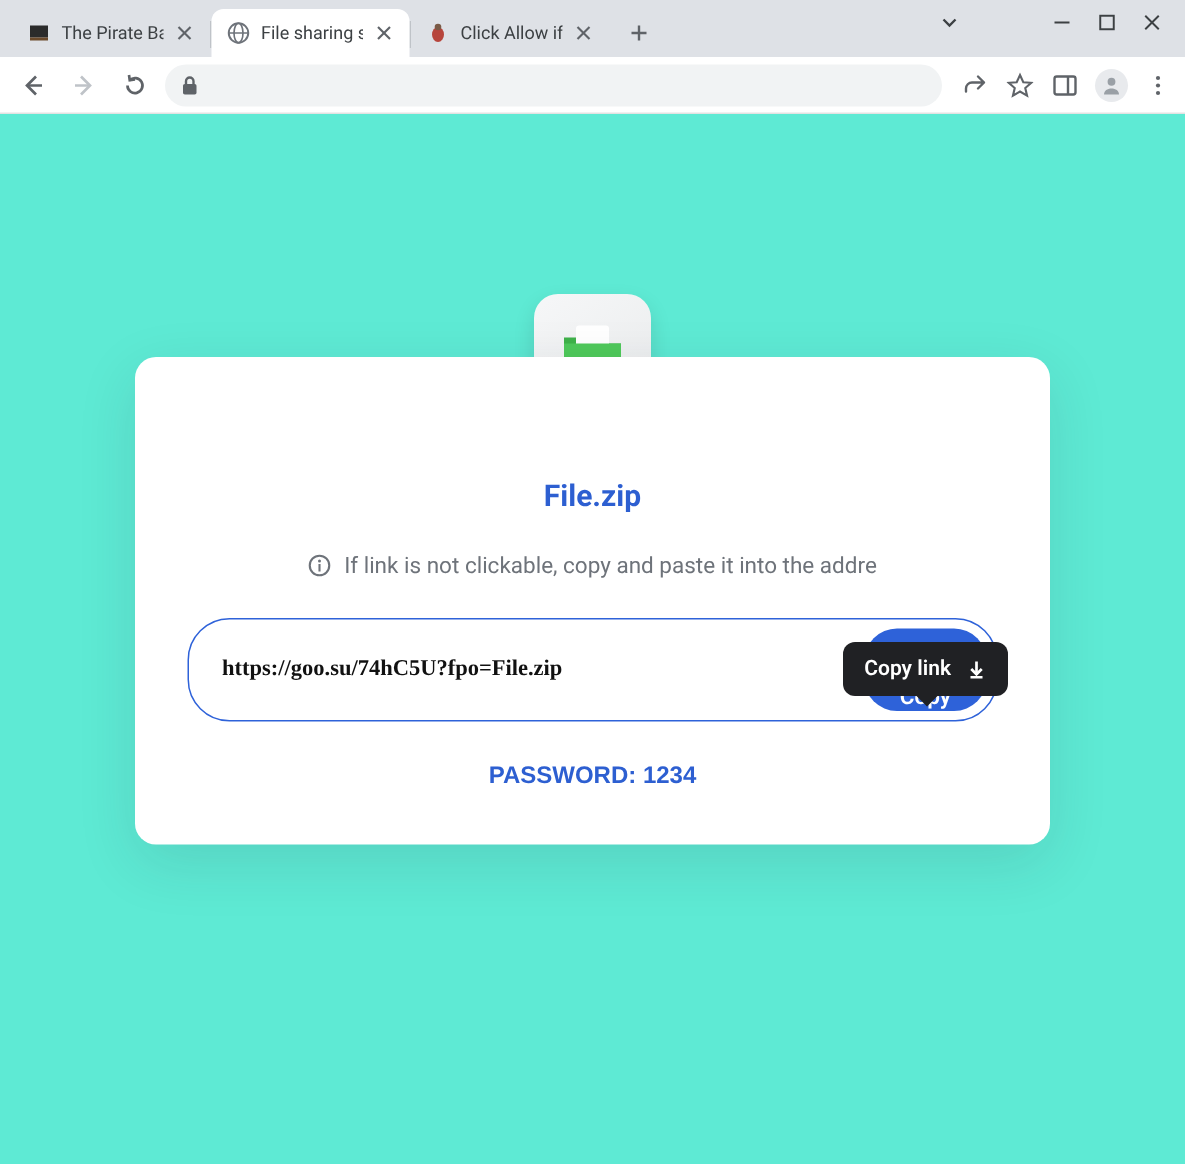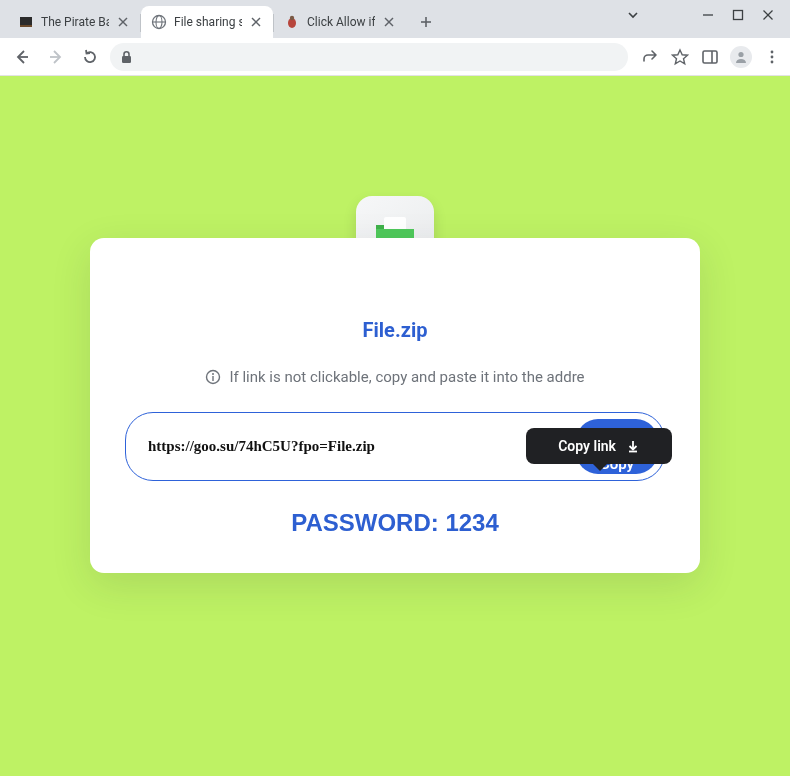--- a/index.html
+++ b/index.html
@@ -23,43 +23,43 @@
     .toolbar { height:38px; background:#fff; display:flex; align-items:center; padding:0 8px; gap:6px; border-bottom:1px solid #e3e3e3; }
     .toolbar .nav-btn { width:28px; height:28px; display:flex; align-items:center; justify-content:center; border-radius:50%; color:#5f6368; }
     .toolbar .nav-btn.disabled { color:#bfc3c8; }
     .addr { flex:1; height:28px; background:#f1f3f4; border-radius:14px; display:flex; align-items:center; padding:0 10px; gap:8px; }
     .addr .lock { color:#5f6368; }
     .toolbar .right { display:flex; align-items:center; gap:10px; margin-left:6px; }
     .toolbar .right .icon { width:20px; height:20px; display:flex; align-items:center; justify-content:center; color:#5f6368; }
     .avatar { width:22px; height:22px; background:#e8eaed; border-radius:50%; display:flex; align-items:center; justify-content:center; }
 
     
-    .content { position:absolute; top:76px; left:0; right:0; bottom:0; background:#bef264; overflow:hidden; }
+    .content { position:absolute; top:76px; left:0; right:0; bottom:0; background:#5eead4; overflow:hidden; }
 
     
     .watermark { position:absolute; inset:0; display:flex; align-items:center; justify-content:center; pointer-events:none; z-index:1; }
     .wm-inner { display:flex; align-items:center; gap:20px; opacity:0.085; transform:translateY(-10px); }
     .wm-text { font-family:Arial,sans-serif; font-size:155px; font-weight:700; letter-spacing:-6px; line-height:0.85; color:#6b7075; font-style:italic; }
     .wm-line1 { display:block; }
     .wm-line2 { display:block; font-size:75px; letter-spacing:2px; margin-top:6px; margin-left:12px; }
 
     
     .card-wrap { position:relative; z-index:2; display:flex; flex-direction:column; align-items:center; padding-top:120px; }
     .file-icon { width:78px; height:78px; background:linear-gradient(145deg,#f6f7f8,#e9ebec); border-radius:16px; display:flex; align-items:center; justify-content:center; box-shadow:0 6px 14px rgba(0,0,0,0.12); margin-bottom:20px; }
     .card { width:610px; background:#fff; border-radius:14px; box-shadow:0 12px 40px rgba(30,40,60,0.12); padding:80px 35px 36px 35px; margin-top:-56px; text-align:center; position:relative; }
     .fname { color:#2d5fd1; font-weight:700; font-size:20px; margin-bottom:26px; }
     .heading { font-family:Georgia,"Times New Roman",serif; font-size:28px; font-weight:700; color:#111; margin-bottom:28px; }
     .help { color:#6e737a; font-size:15px; display:flex; align-items:center; justify-content:center; gap:8px; margin-bottom:26px; }
     .link-row { display:flex; align-items:center; border:1.5px solid #2e62d9; border-radius:28px; padding:6px 6px 6px 22px; gap:27px; }
     .link-text { flex:1; text-align:left; font-family:Georgia,"Times New Roman",serif; font-size:15px; color:#111; font-weight:600; }
     .copy-btn { background:#2e62d9; color:#fff; border:none; height:55px; padding:12px 24px; border-radius:22px; font-size:15px; font-weight:600; display:flex; align-items:center; gap:8px; cursor:pointer;flex-direction:column; }
-    .pwd { color:#2d5fd1; font-weight:700; font-size:24px; margin-top:28px; font-family:Arial,sans-serif; }
-
-    
-    .tooltip { position:absolute; right:28px; top:190px; background:#202124; color:#fff; font-size:14px; font-weight:600; padding:10px 32px; border-radius:8px; display:flex; align-items:center; gap:10px;justify-content:space-between; }
+    .pwd { color:#2d5fd1; font-weight:700; font-size:16px; margin-top:28px; font-family:Arial,sans-serif; }
+
+    
+    .tooltip { position:absolute; right:28px; top:190px; background:#202124; color:#fff; font-size:14px; font-weight:600; padding:10px 14px; border-radius:8px; display:flex; align-items:center; gap:10px;justify-content:space-between; }
     .tooltip::after { content:""; position:absolute; bottom:-7px; left:50%; transform:translateX(-6px); border:7px solid transparent; border-top-color:#202124; border-bottom:none; }
 
     svg { display:block; }
   </style>
 </head>
 <body>
 
 <div class="titlebar">
   <div class="tab">
     <span class="favicon">

